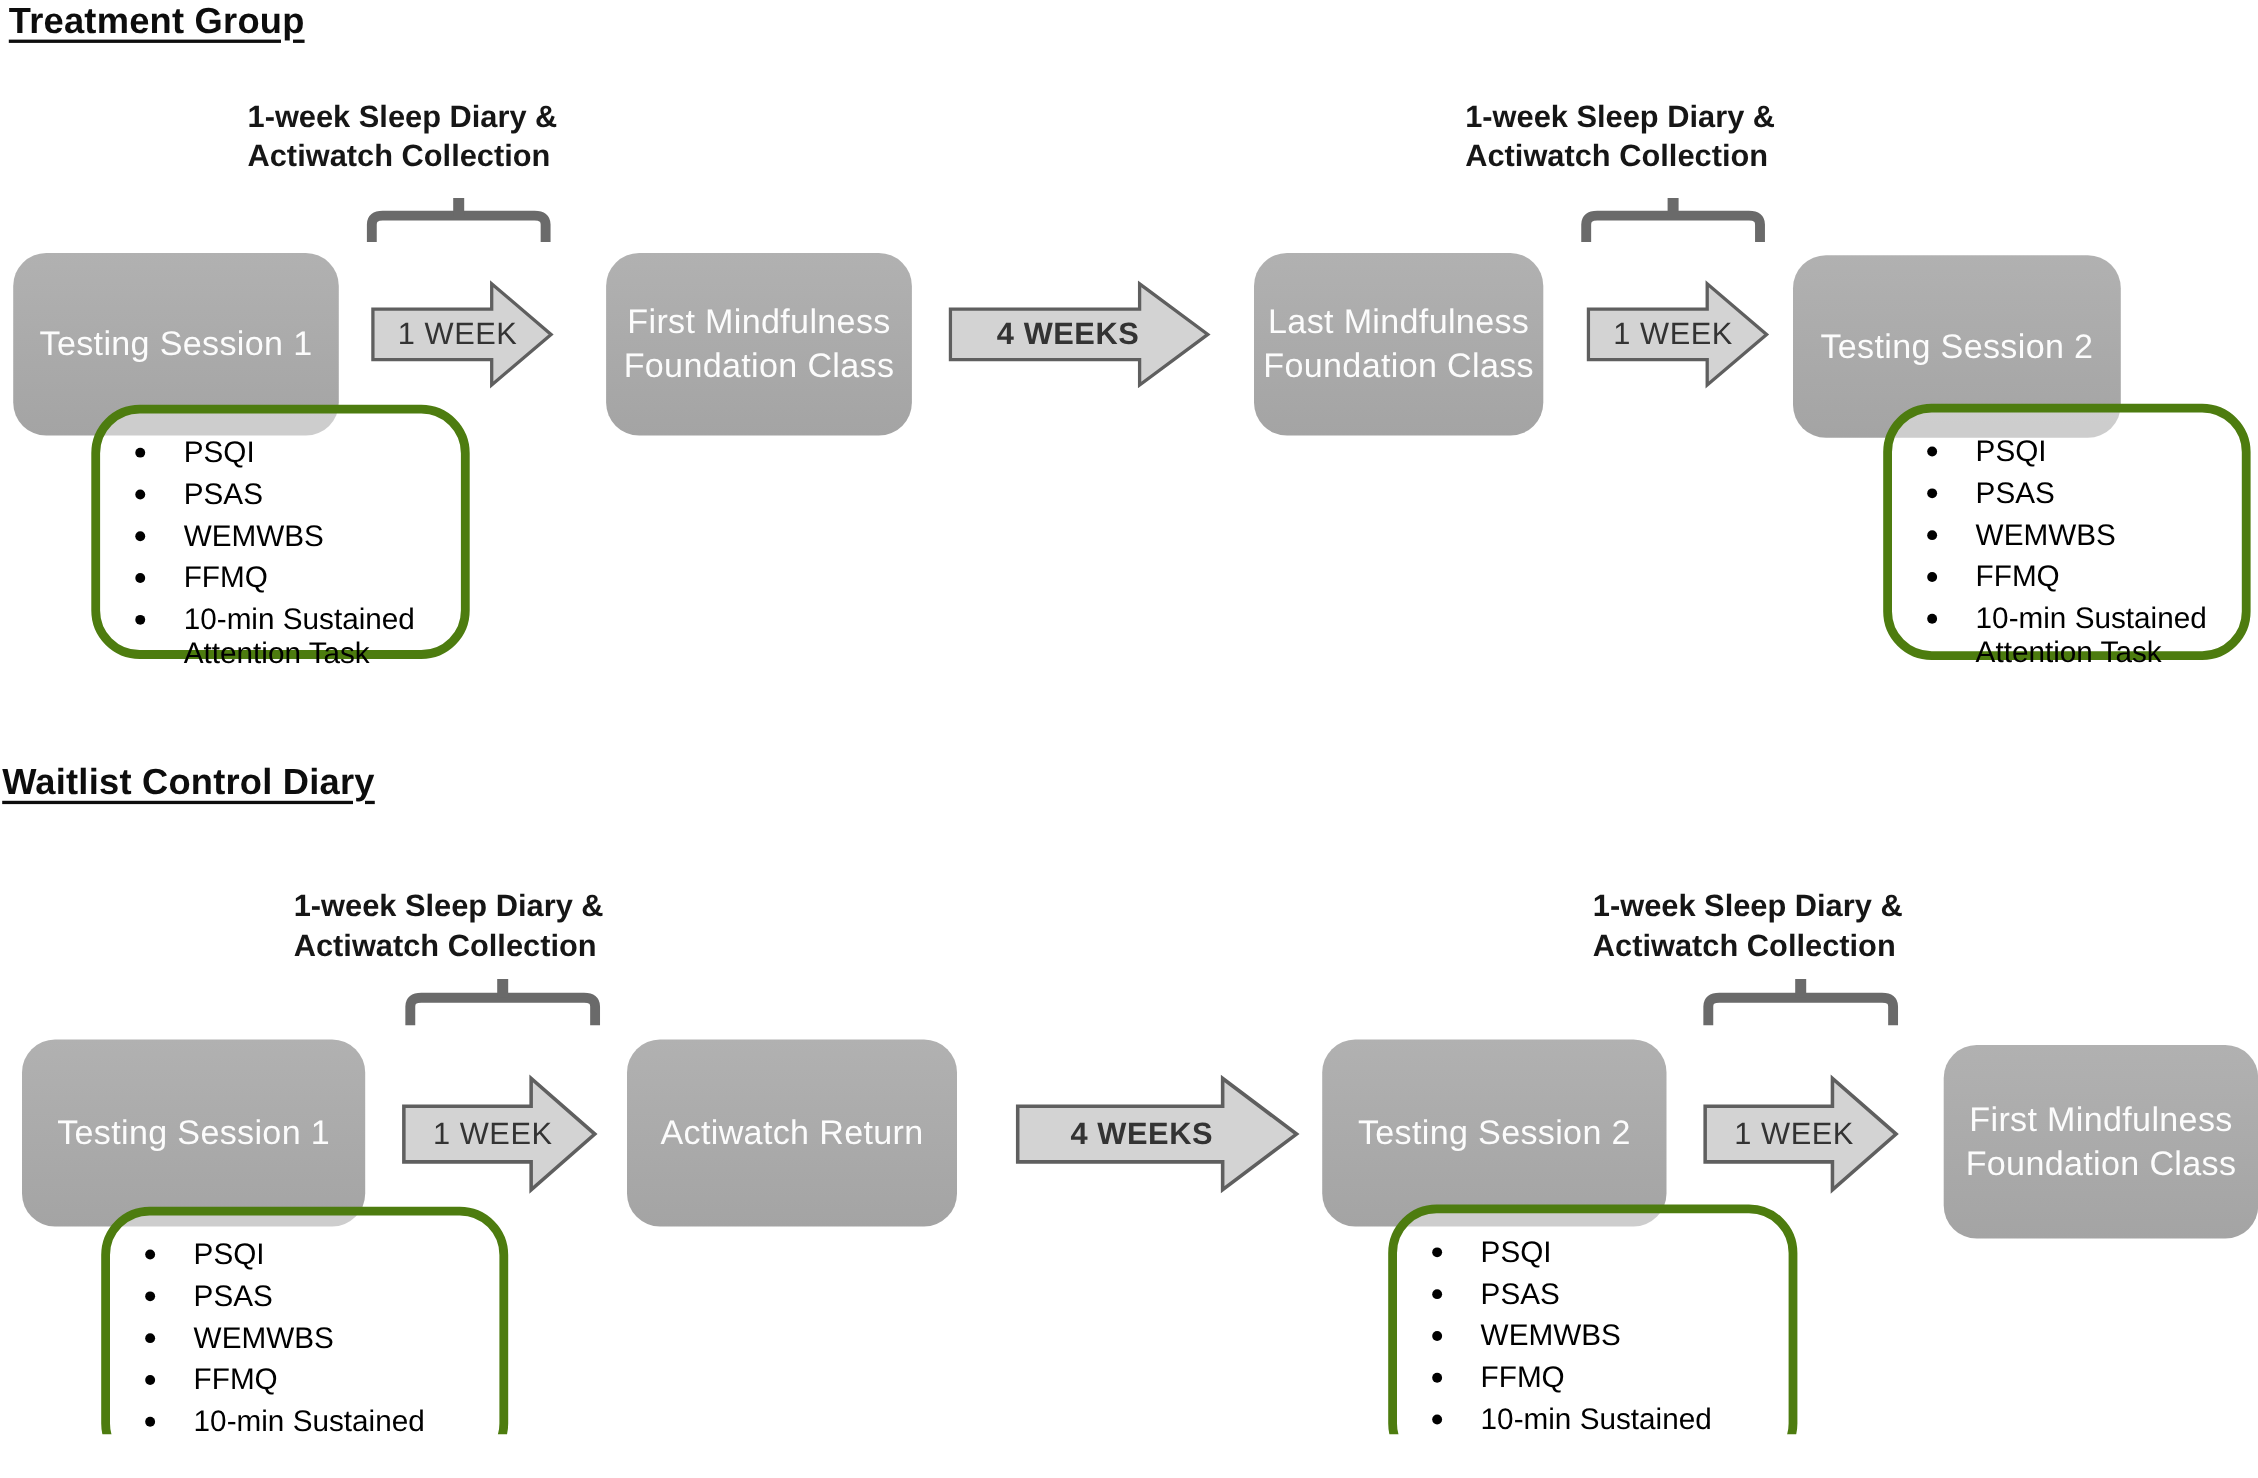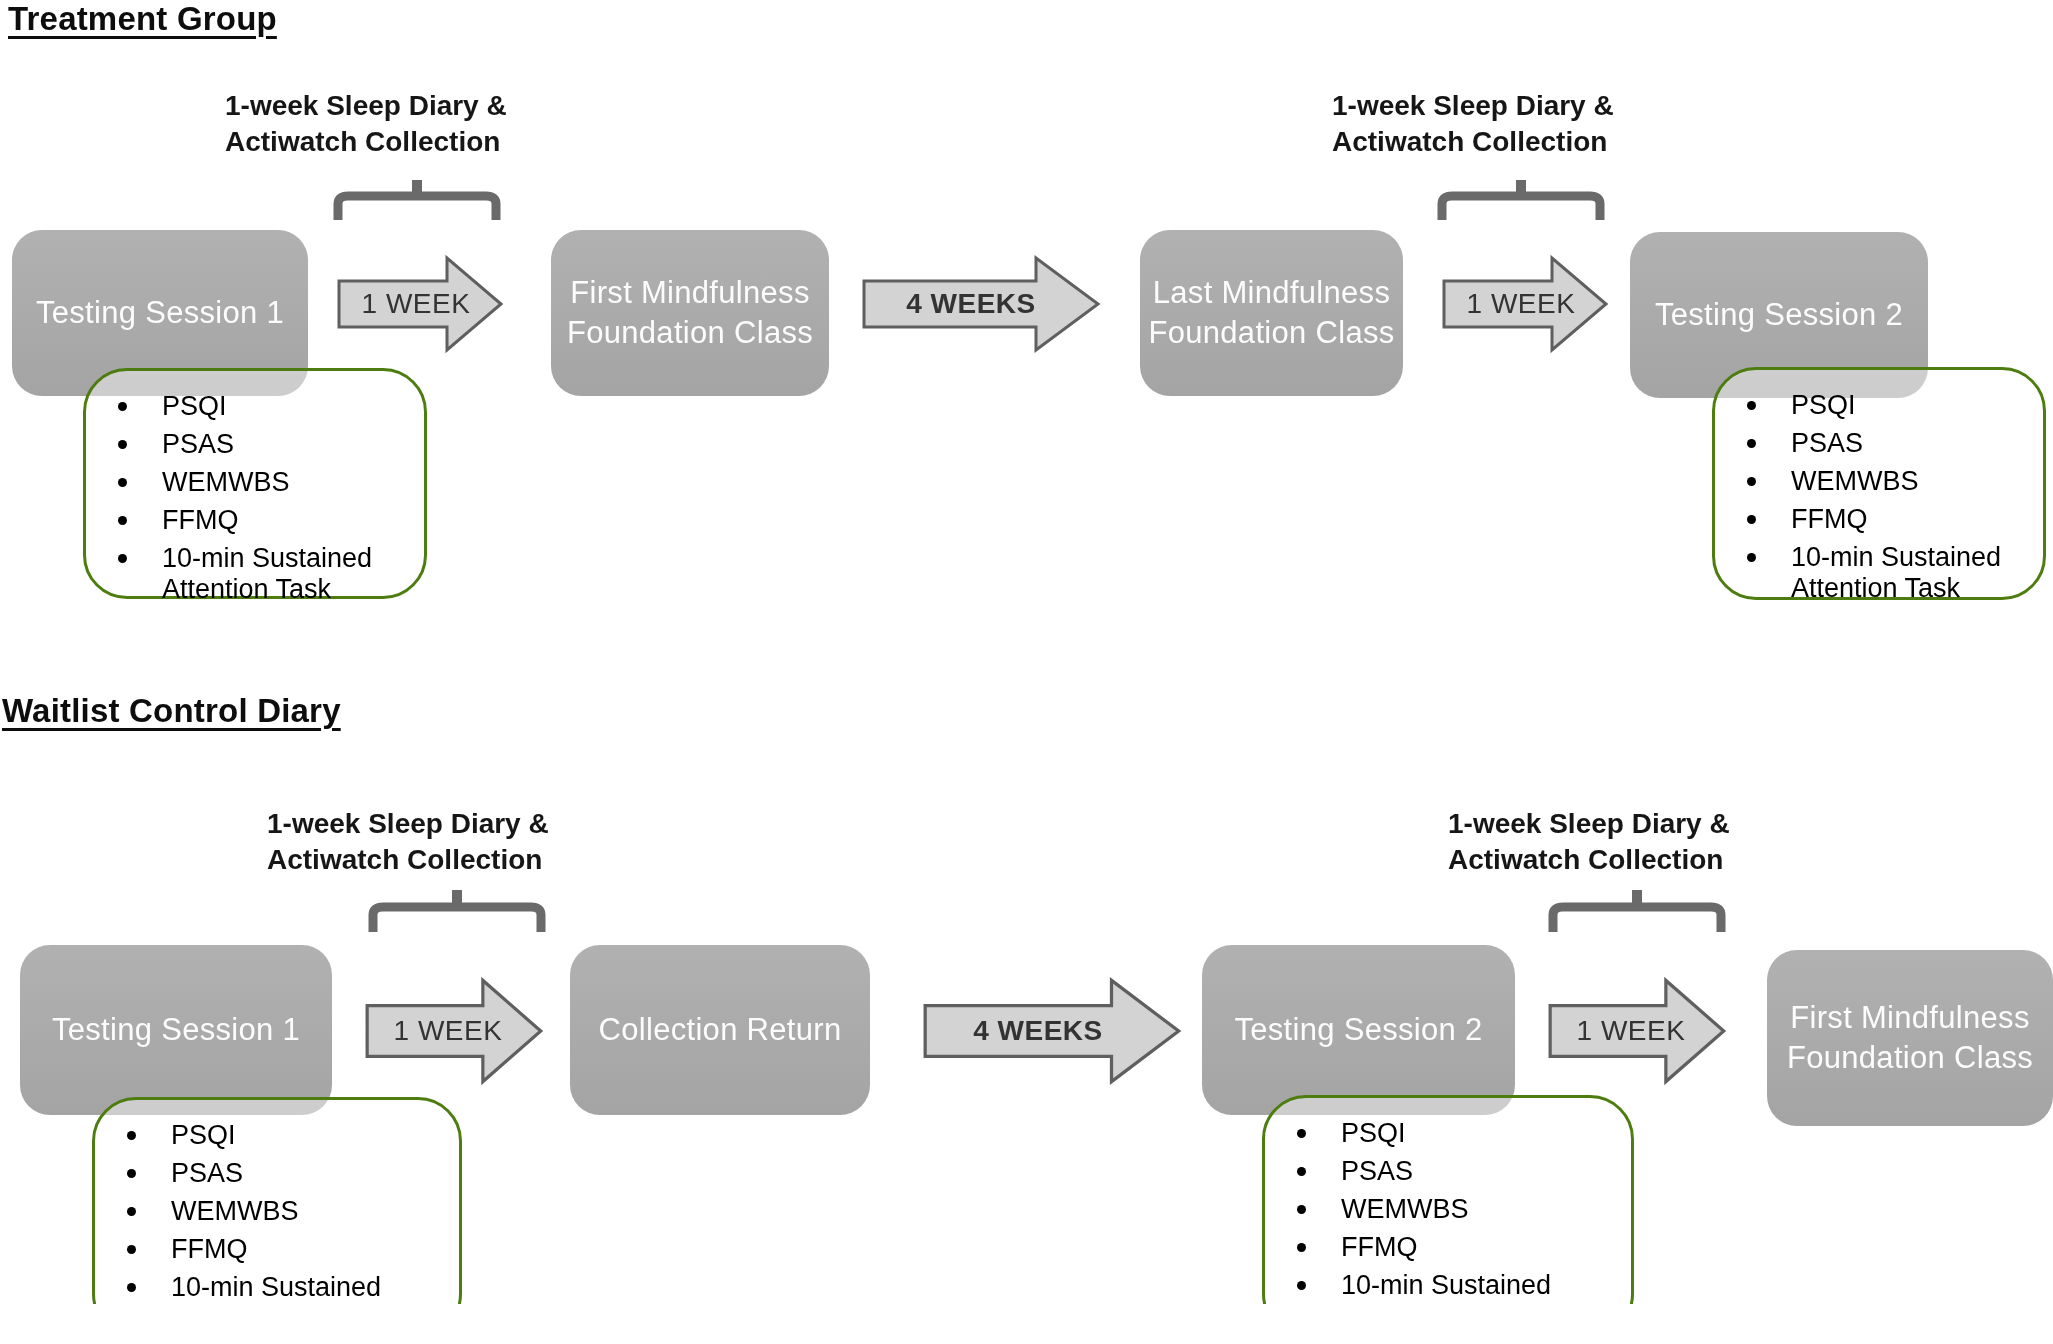--- a/index.html
+++ b/index.html
@@ -28,21 +28,21 @@
   .arrow svg { position:absolute; left:0; top:0; width:100%; height:100%; }
   .alabel {
     position:absolute; top:0; height:100%; left:0;
     display:flex; align-items:center; justify-content:center;
     color:#333333; font-size:28px; font-weight:500; letter-spacing:0.5px; white-space:nowrap;padding-left:20px;
   }
   .alabel.bold { font-weight:700; }
   .mbox {
     position:absolute; z-index:2;
     background:rgba(255,255,255,0.45);
-    border:3px solid #4d7c0f; border-radius:44px;
+    border:8px solid #4d7c0f; border-radius:44px;
     box-sizing:border-box;
   }
   .mbox ul { margin:0; padding:20px 18px 8px 0; list-style:none; }
   .mbox li {
     position:relative; padding-left:76px; font-size:27px; color:#000000;
     line-height:31px; margin-bottom:7px;
   }
   .mbox li::before {
     content:""; position:absolute; left:32px; top:11px;
     width:9px; height:9px; background:#000000; border-radius:50%;
@@ -159,21 +159,21 @@
   </div>
 
   <div class="arrow" style="left:365px; top:976px; width:180px; height:110px;">
     <svg viewBox="0 0 168 100" preserveAspectRatio="none">
       <polygon points="2,27 110,27 110,4 164,50 110,96 110,73 2,73" fill="#d3d3d3" stroke="#5f5f5f" stroke-width="3"></polygon>
     </svg>
     <div class="alabel" style="width:126px;">1 WEEK</div>
   </div>
 
   <div class="gbox" style="left:570px; top:945px; width:300px; height:170px;">
-    <span>Collection Return</span>
+    <span>Actiwatch Return</span>
   </div>
 
   <div class="arrow" style="left:923px; top:976px; width:260px; height:110px;">
     <svg viewBox="0 0 240 100" preserveAspectRatio="none">
       <polygon points="2,27 174,27 174,4 236,50 174,96 174,73 2,73" fill="#d3d3d3" stroke="#5f5f5f" stroke-width="3"></polygon>
     </svg>
     <div class="alabel bold" style="width:190px;">4 WEEKS</div>
   </div>
 
   <div class="gbox" style="left:1202px; top:945px; width:313px; height:170px;">

